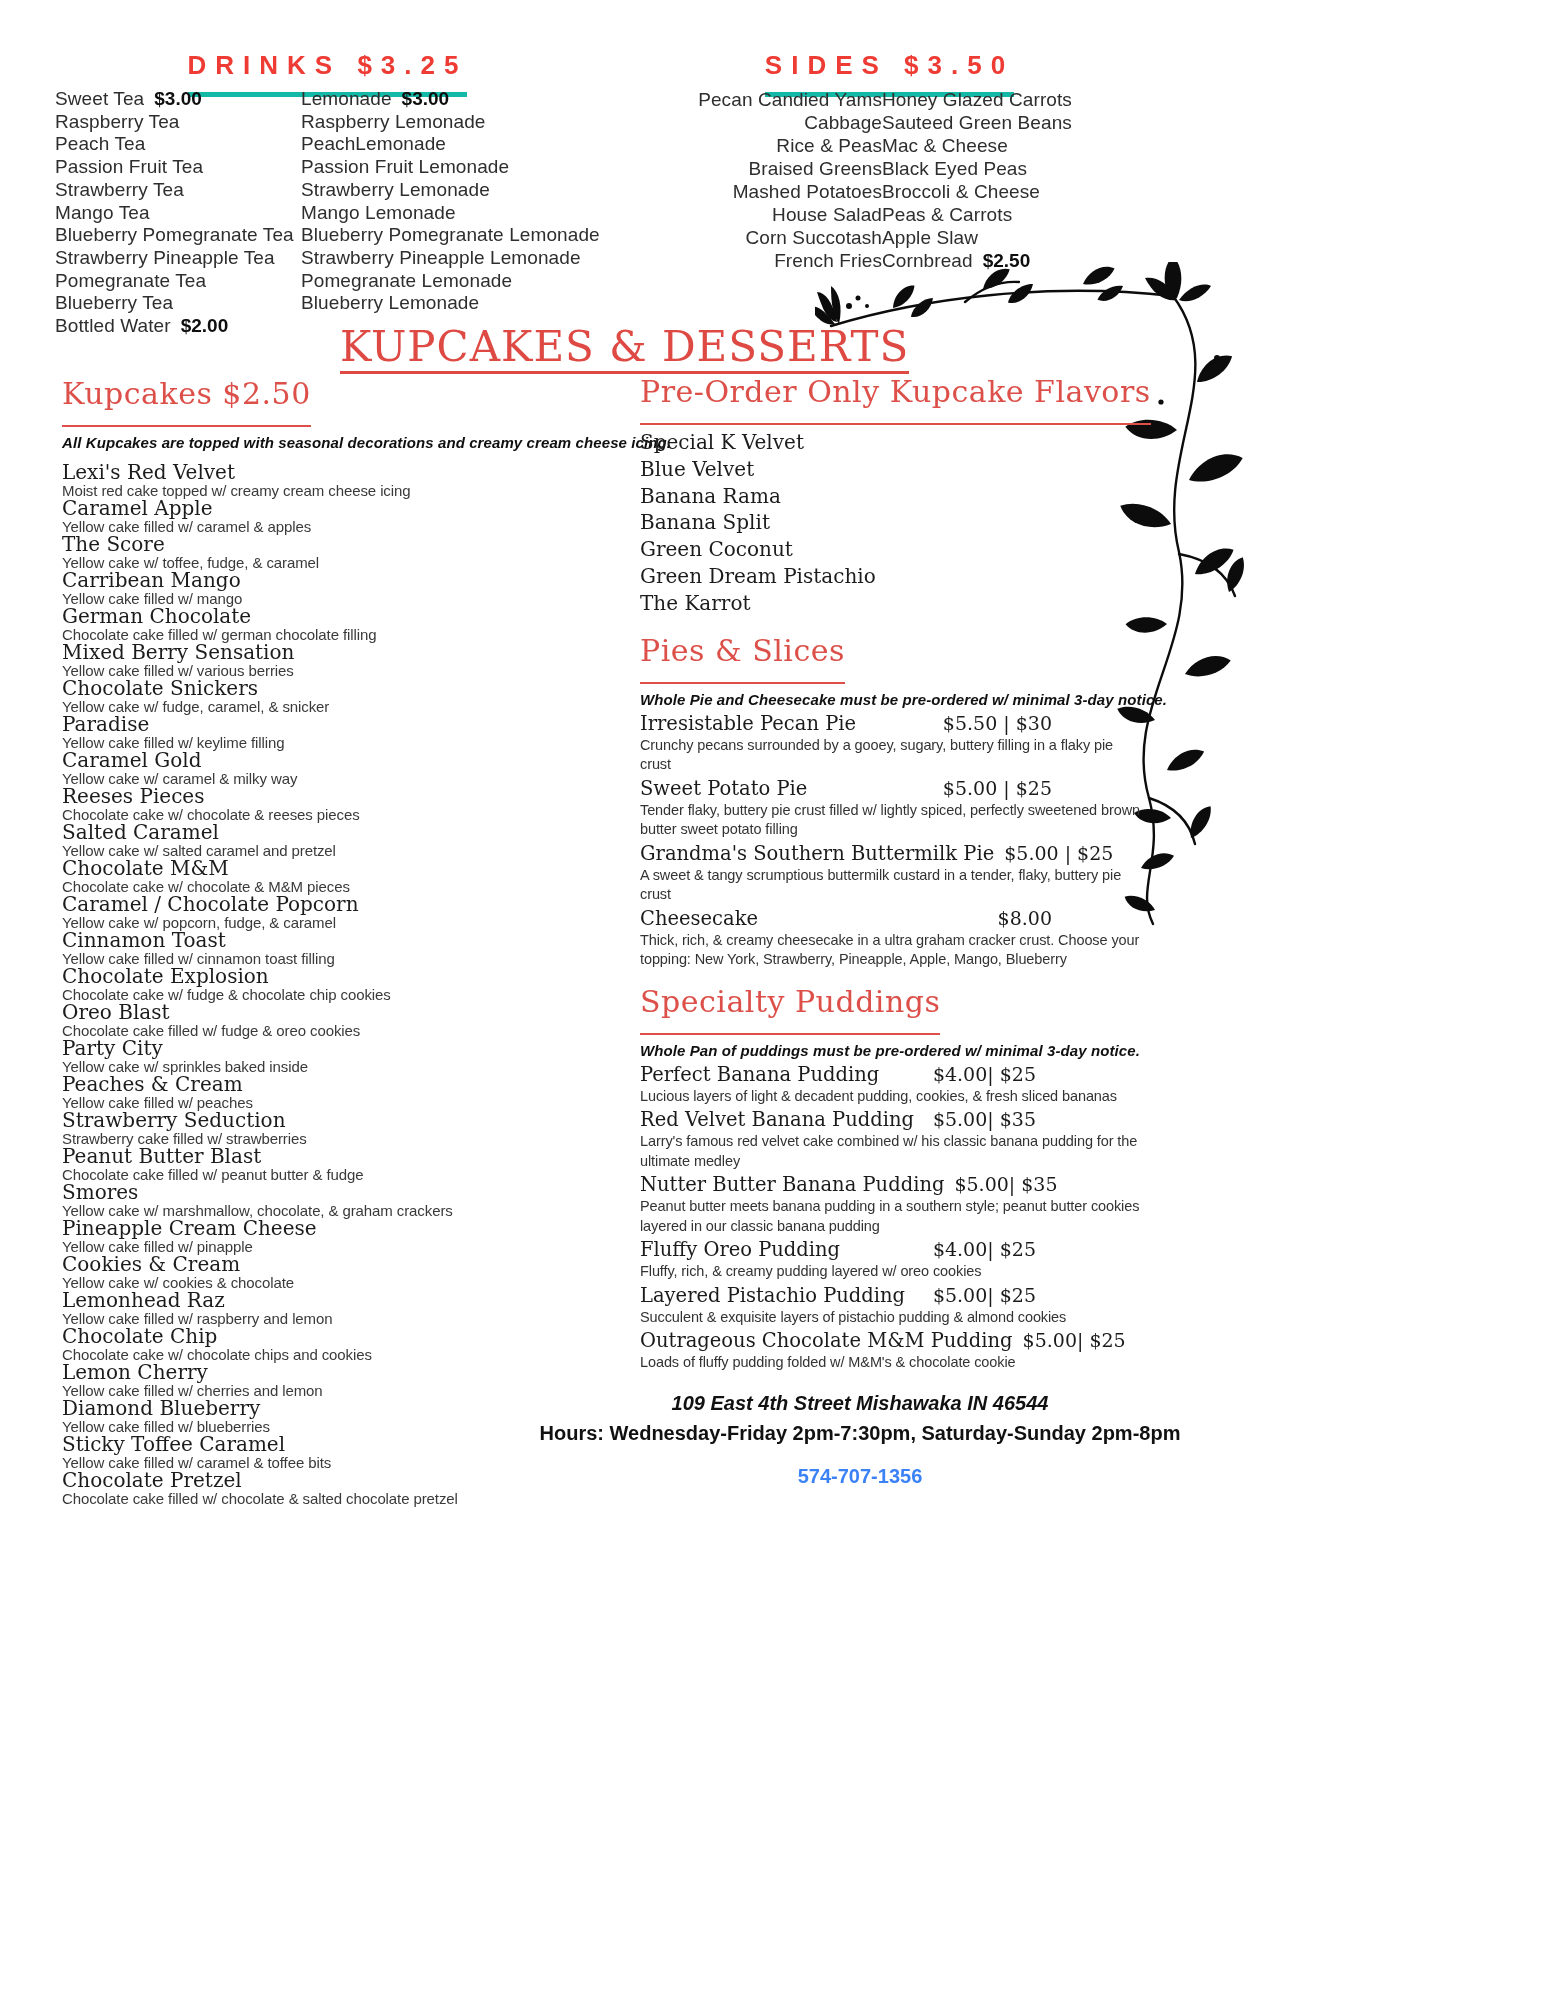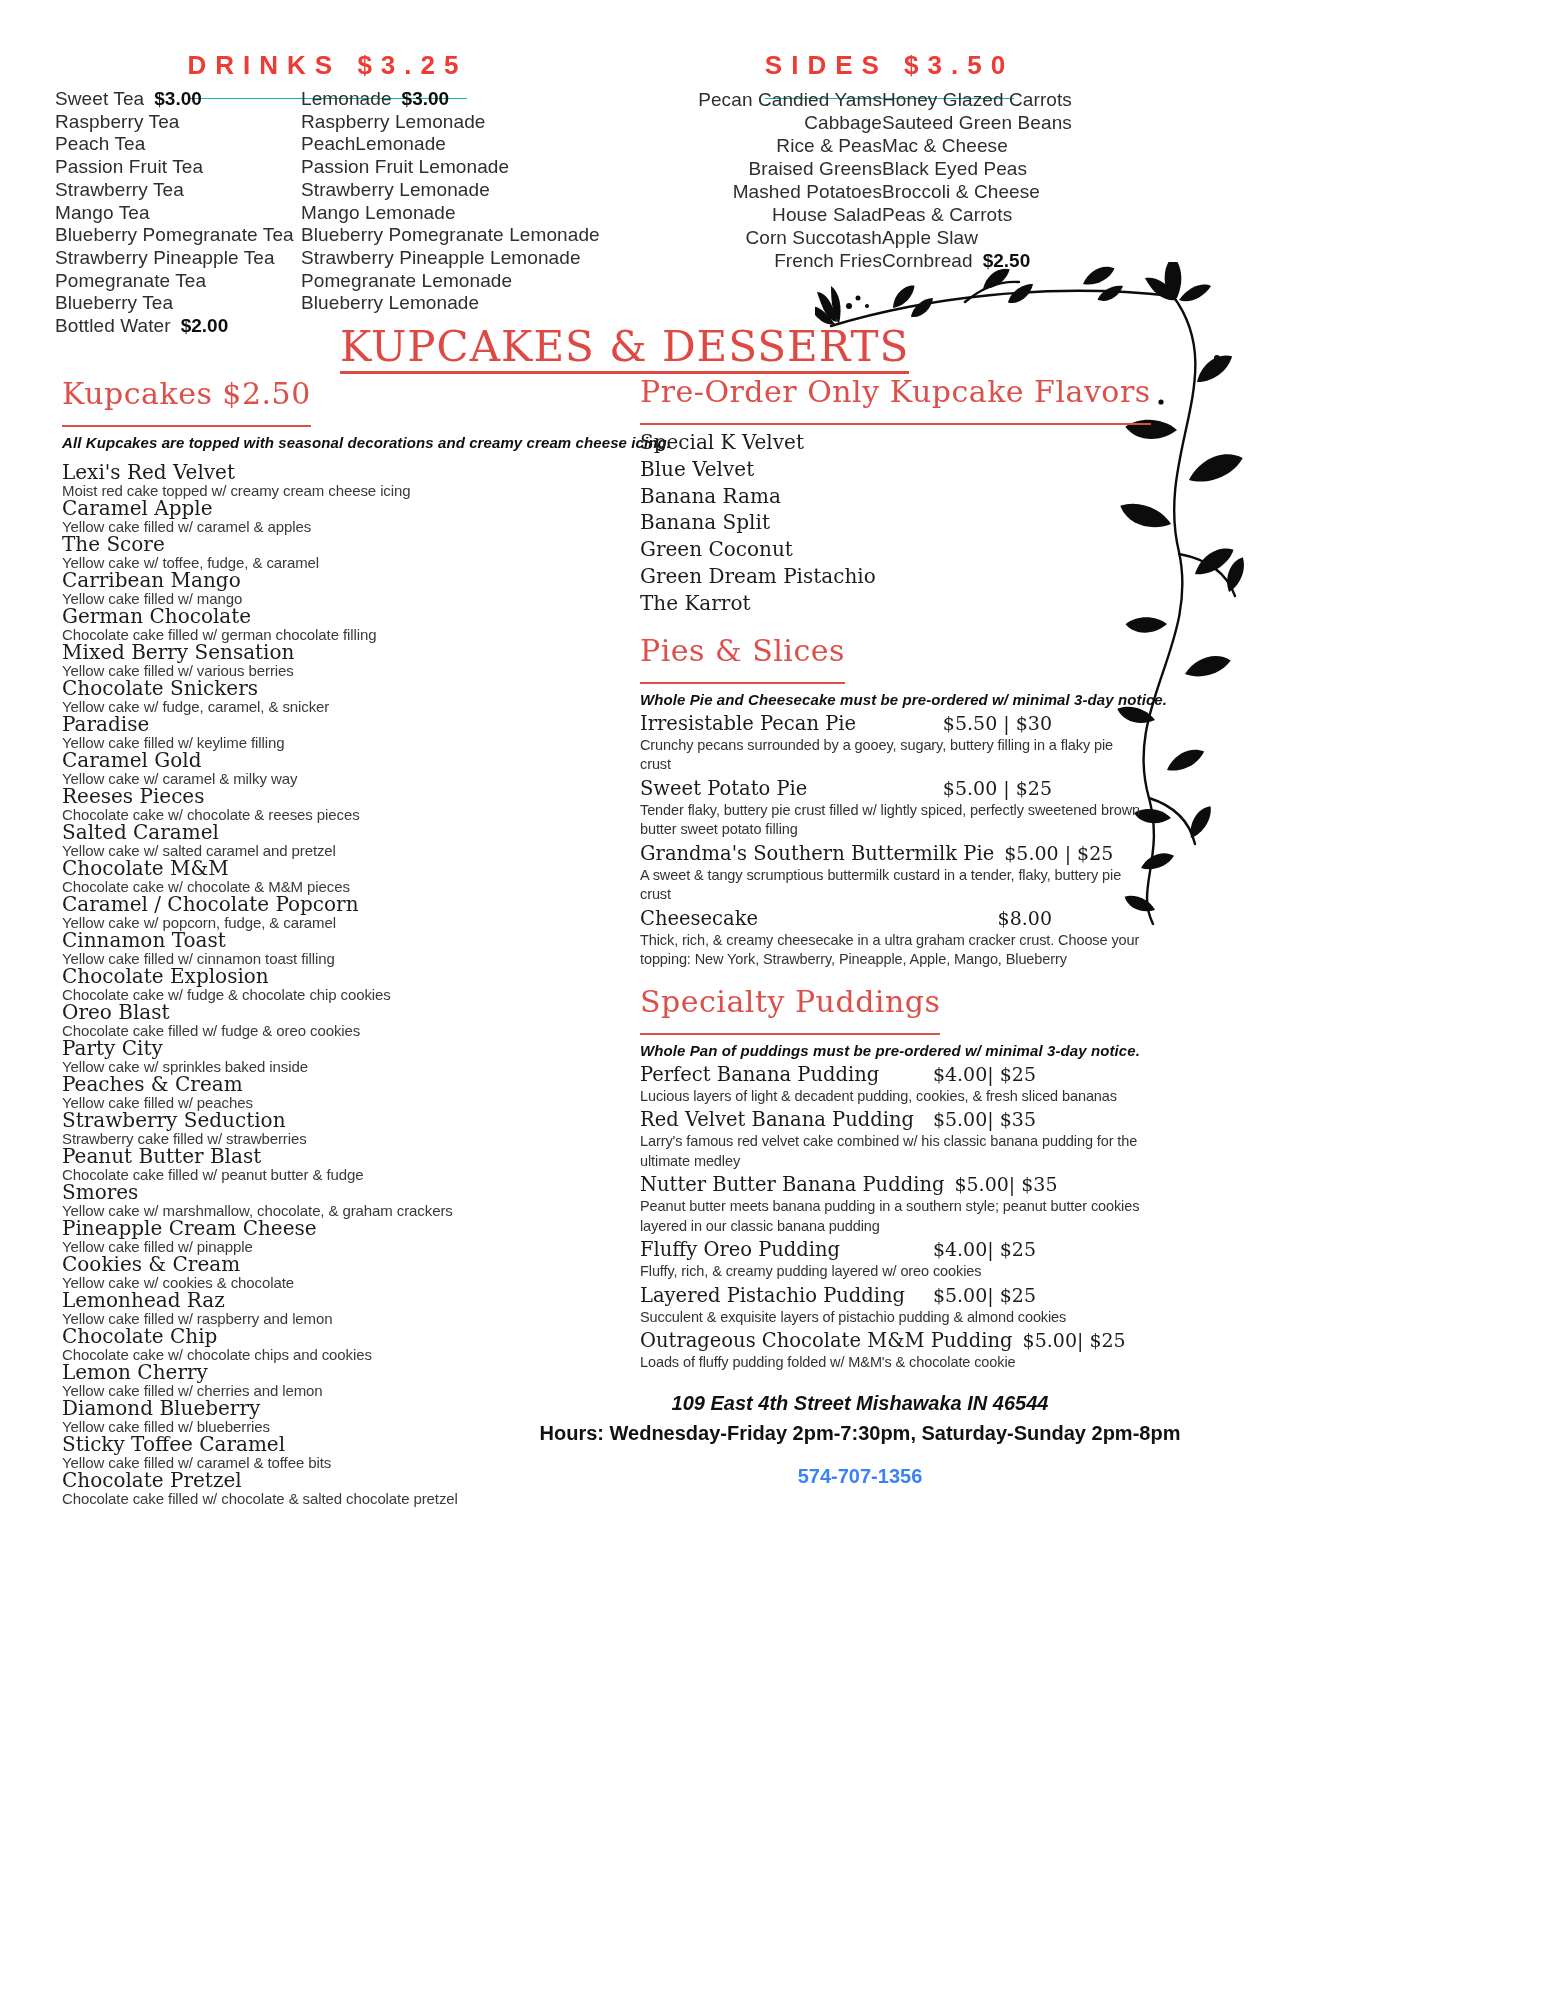--- a/index.html
+++ b/index.html
@@ -8,21 +8,21 @@
     position:relative; width:1545px; height:2000px; background:#ffffff;
     font-family:"Liberation Sans", sans-serif; color:#222; overflow:hidden;
   }
 
   
   .band-header {
     font-family:"Liberation Sans", sans-serif; font-weight:bold;
     font-size:26px; letter-spacing:9px; color:#ee3b33; text-align:center;
     white-space:nowrap;
   }
-  .band-underline { border-bottom:1px solid #14b8a6; padding-bottom:18px; }
+  .band-underline { border-bottom:5px solid #14b8a6; padding-bottom:12px; }
 
   .drinks { position:absolute; left:55px; top:50px; width:545px; }
   .sides  { position:absolute; left:632px; top:50px; width:515px; }
   .two-col { display:flex; margin-top:7px; }
   .two-col .col { flex:1; }
   .drinks .col.first { flex:0 0 246px; }
   .sides  .col.first { flex:0 0 250px;text-align:right; }
   .menu-line { font-size:19px; line-height:22.7px; color:#2e2e2e; letter-spacing:.1px; white-space:nowrap; }
   .sides .menu-line { line-height:23px; }
   .bold-price { font-weight:bold; color:#0e0e0e; margin-left:10px; letter-spacing:0; }

